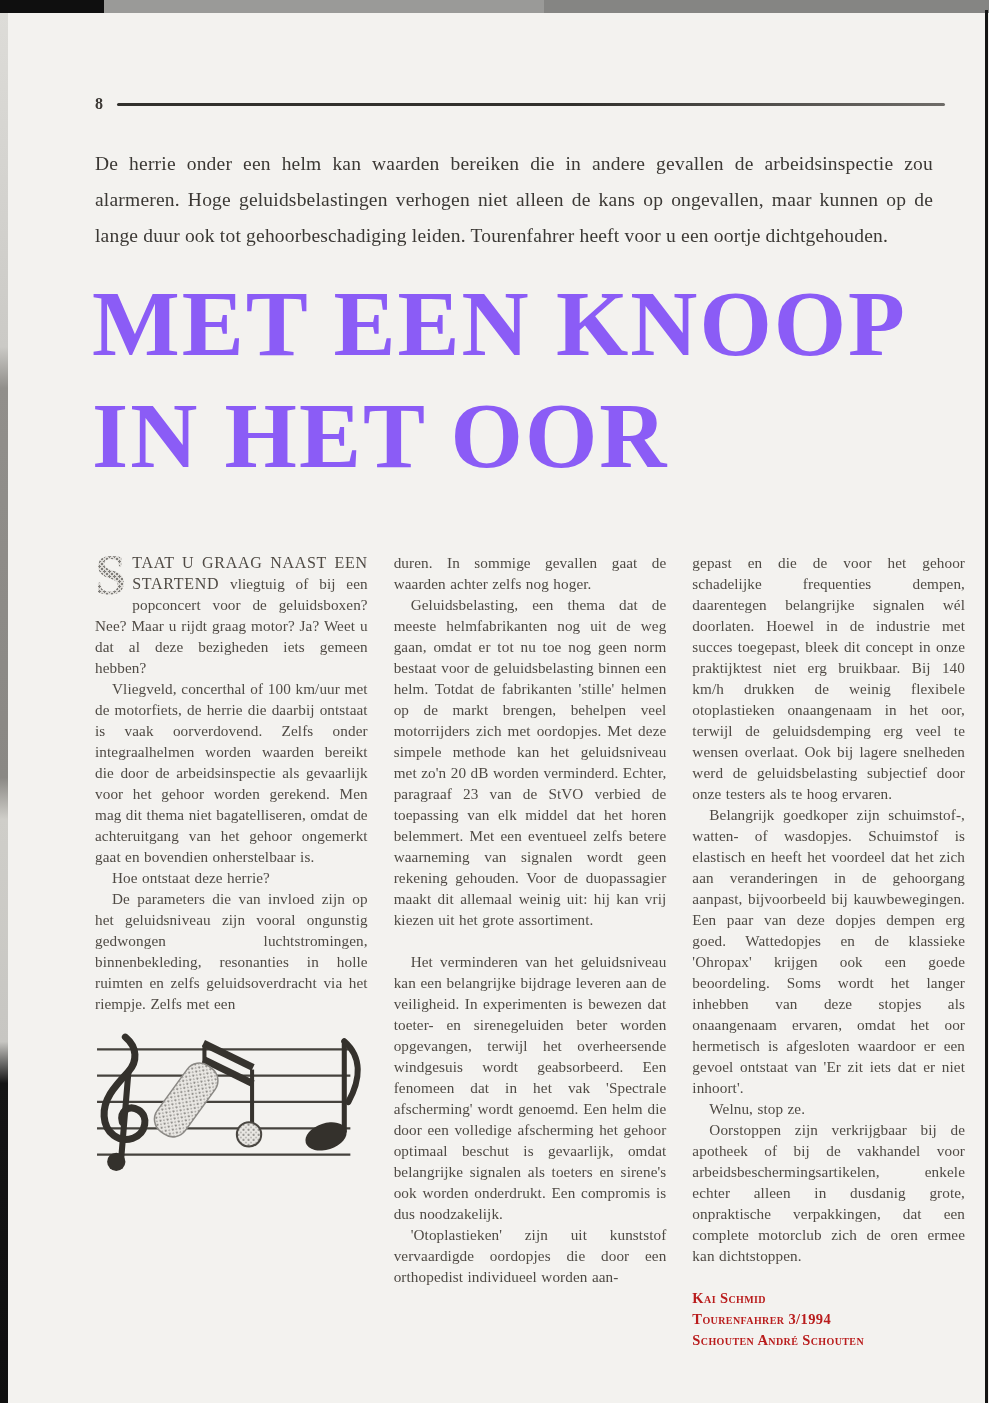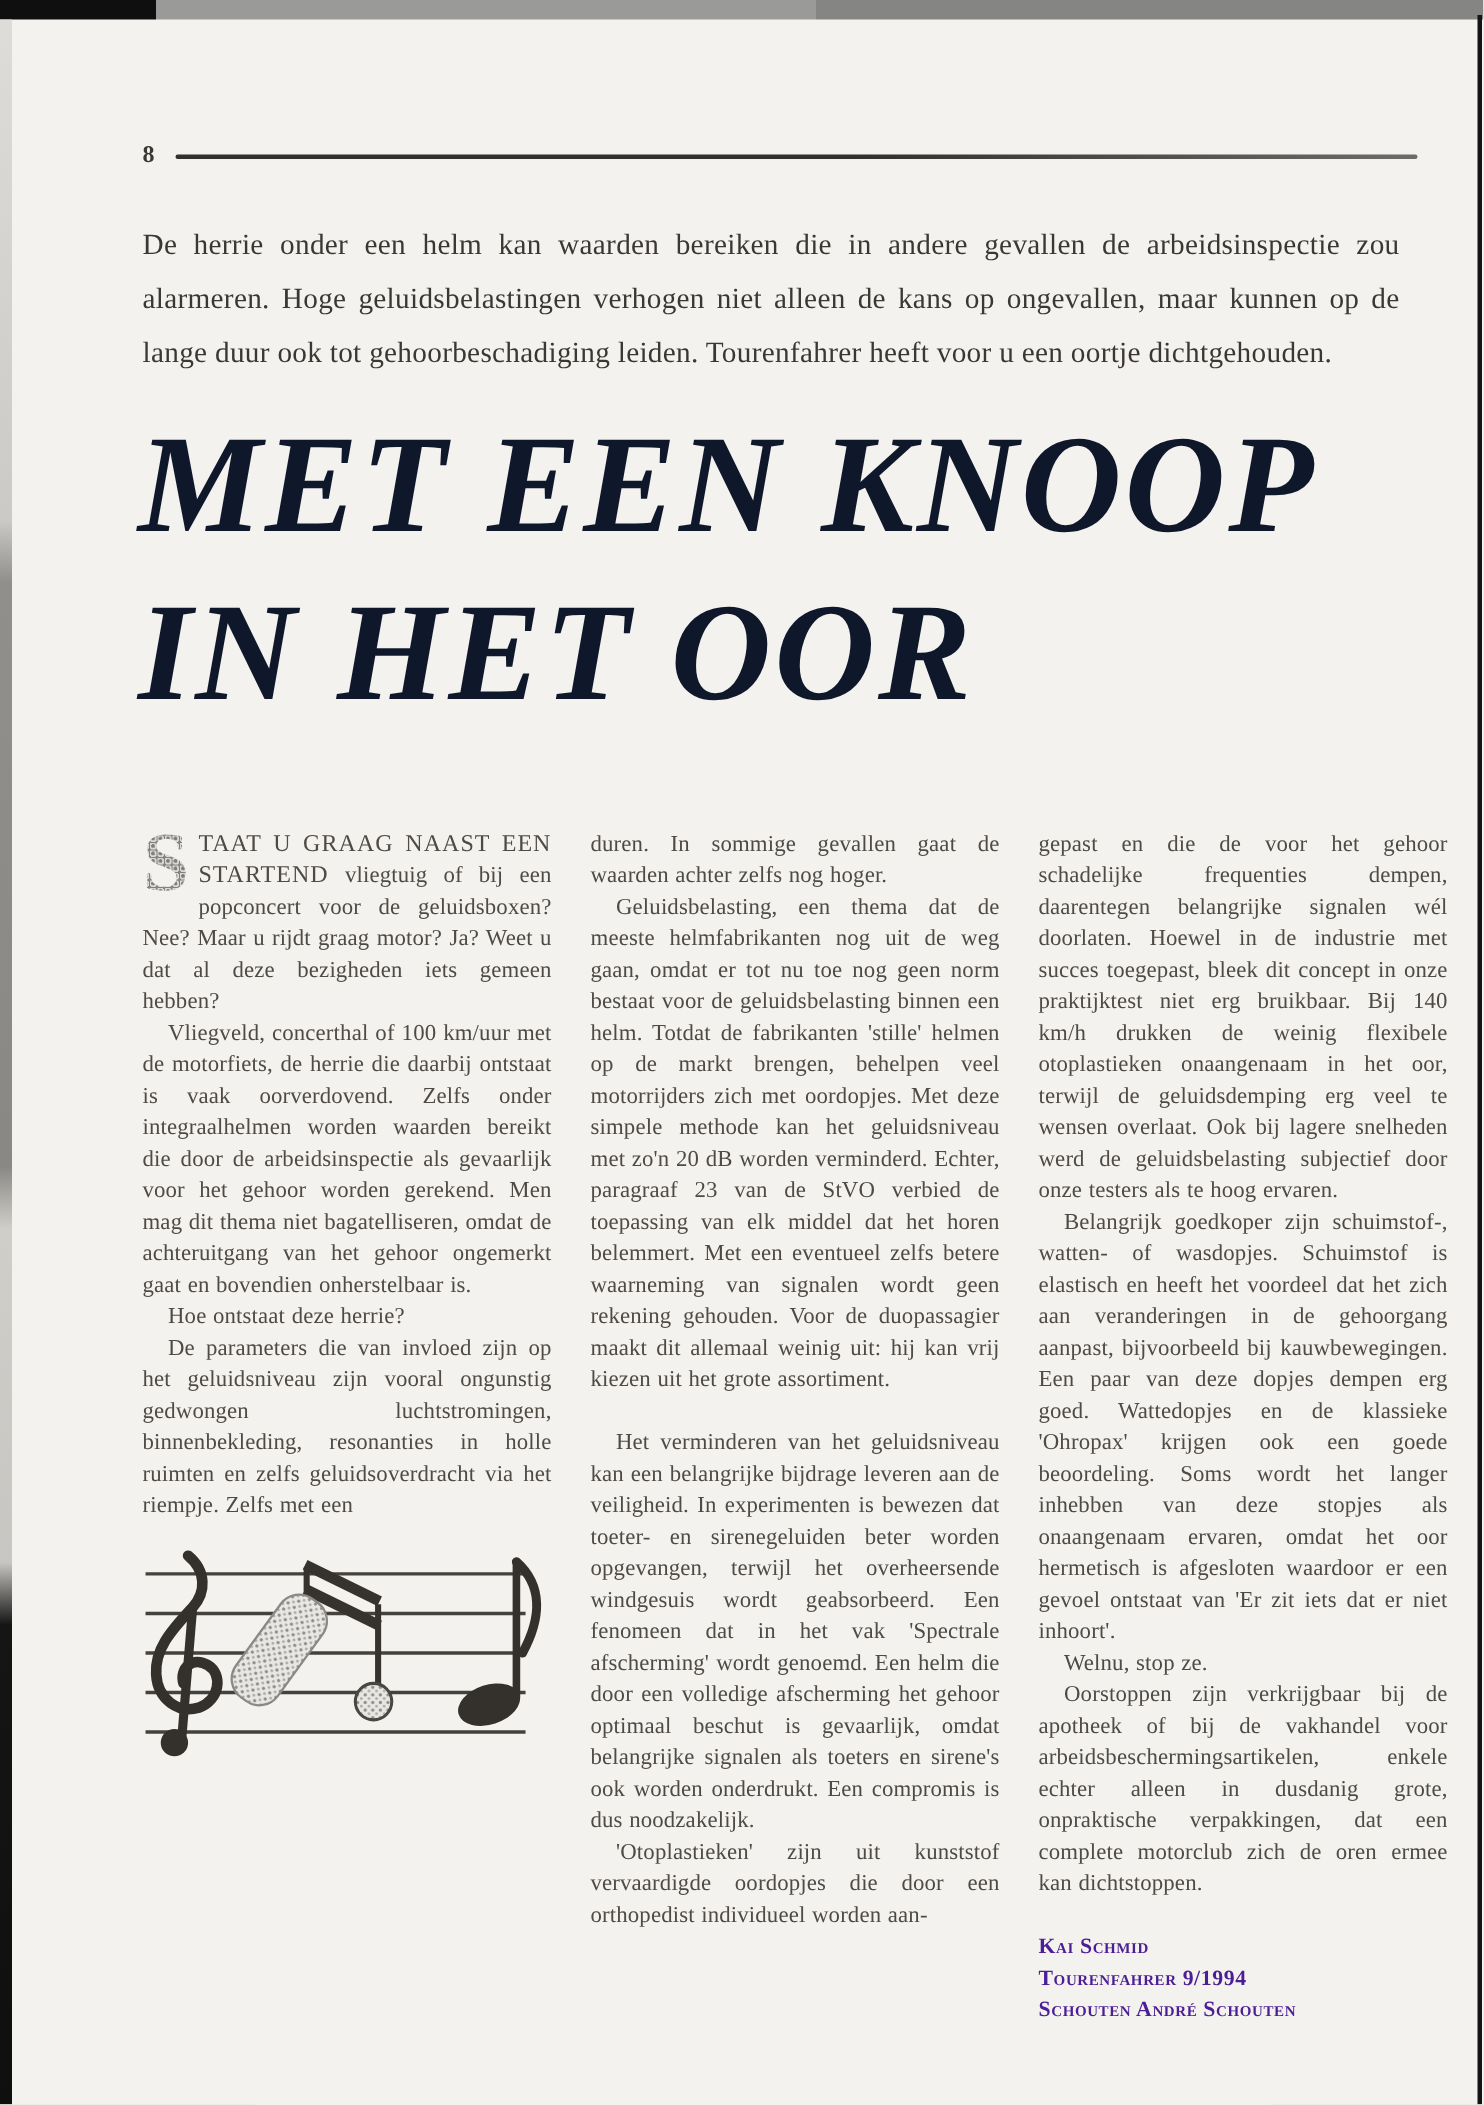--- a/index.html
+++ b/index.html
@@ -44,22 +44,21 @@
     text-align:justify;
     letter-spacing:.2px;
   }
   
   .headline{
     position:absolute;top:268px;left:92px;right:30px;
     margin:0;
     font-size:93px;font-weight:bold;
     line-height:112px;
     letter-spacing:2px;
-    color:#0f172a;
-    font-style:italic;
+    color:#8b5cf6;
   }
   .headline .hl{display:block;}
   
   .cols{
     position:absolute;top:552px;left:95px;right:24px;bottom:0;
     display:flex;gap:26px;
   }
   .col{flex:1;min-width:0;}
   .col p{
     margin:0;
@@ -94,21 +93,21 @@
   .illustration{
     display:block;
     width:100%;height:152px;
     margin:13px 0 9px 0;
   }
   .attribution{
     margin-top:22px;
     font-size:14.5px;font-weight:bold;
     font-variant:small-caps;
     line-height:21px;
-    color:#4c1d95;
+    color:#b91c1c;
     letter-spacing:.4px;
   }
 </style>
 </head>
 <body>
 
 <div class="page">
 
   <div class="scan-top"></div>
   <div class="scan-left"></div>
@@ -186,19 +185,19 @@
     </div>
 
     <div class="col">
       <p class="no-indent">gepast en die de voor het gehoor schadelijke frequenties dempen, daarentegen belangrijke signalen wél doorlaten. Hoewel in de industrie met succes toegepast, bleek dit concept in onze praktijktest niet erg bruikbaar. Bij 140 km/h drukken de weinig flexibele otoplastieken onaangenaam in het oor, terwijl de geluidsdemping erg veel te wensen overlaat. Ook bij lagere snelheden werd de geluidsbelasting subjectief door onze testers als te hoog ervaren.</p>
       <p>Belangrijk goedkoper zijn schuimstof-, watten- of wasdopjes. Schuimstof is elastisch en heeft het voordeel dat het zich aan veranderingen in de gehoorgang aanpast, bijvoorbeeld bij kauwbewegingen. Een paar van deze dopjes dempen erg goed. Wattedopjes en de klassieke 'Ohropax' krijgen ook een goede beoordeling. Soms wordt het langer inhebben van deze stopjes als onaangenaam ervaren, omdat het oor hermetisch is afgesloten waardoor er een gevoel ontstaat van 'Er zit iets dat er niet inhoort'.</p>
       <p>Welnu, stop ze.</p>
       <p>Oorstoppen zijn verkrijgbaar bij de apotheek of bij de vakhandel voor arbeidsbeschermingsartikelen, enkele echter alleen in dusdanig grote, onpraktische verpakkingen, dat een complete motorclub zich de oren ermee kan dichtstoppen.</p>
 
       <div class="attribution">
         <div>Kai Schmid</div>
-        <div>Tourenfahrer 9/1994</div>
+        <div>Tourenfahrer 3/1994</div>
         <div>Schouten André Schouten</div>
       </div>
     </div>
 
   </div>
 </div>
 
 </body></html>

